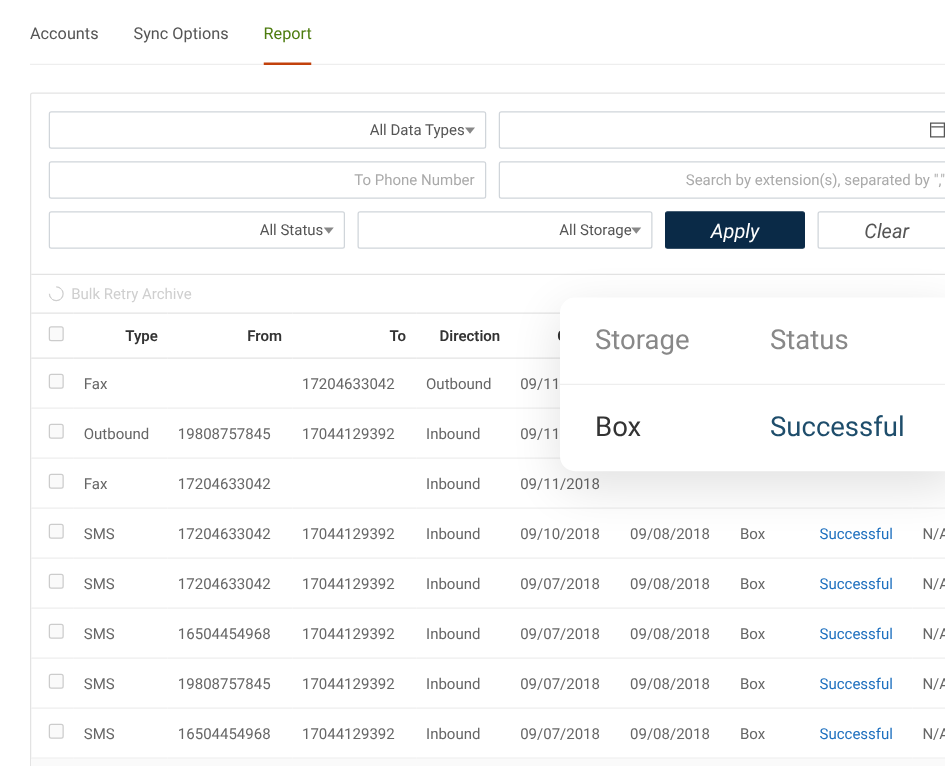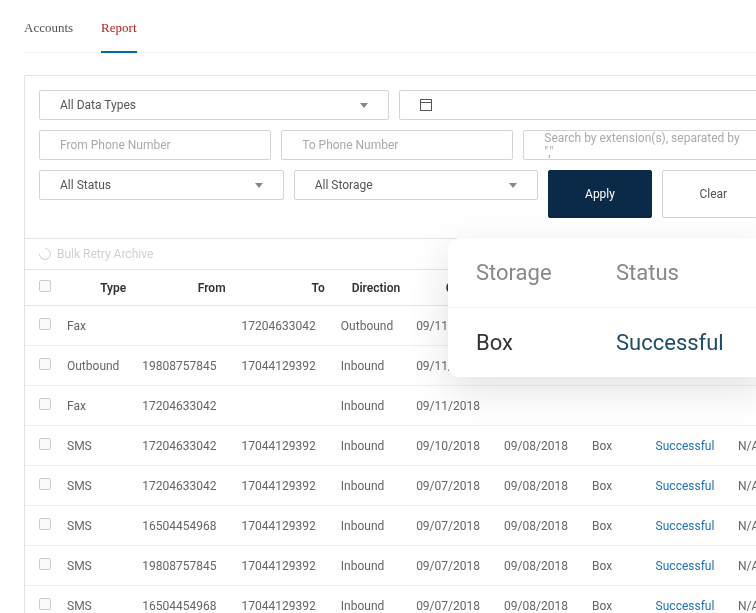--- a/index.html
+++ b/index.html
@@ -11,43 +11,43 @@
   }
   .tabs {
     display: flex;
     gap: 28px;
     font-size: 13px;
     color: #555;
     border-bottom: 1px solid #eee;
     padding-bottom: 6px;
     margin-bottom: 22px;
   }
-  .tab { padding-bottom: 10px; cursor: pointer; font-family: Liberation Serif, serif; }
+  .tab { padding-bottom: 10px; cursor: pointer; }
   .tab.active {
-    color: #b91c1c;
-    border-bottom: 2px solid #0369a1;
+    color: #4d7c0f;
+    border-bottom: 2px solid #c2410c;
     margin-bottom: -7px;
   }
   .panel {
     border: 1px solid #e3e3e3;
     border-radius: 2px;
   }
   .filters { padding: 14px 14px 10px 14px; }
   .frow { display: flex; gap: 10px; margin-bottom: 10px; }
   .sel, .inp {
     height: 30px;
     border: 1px solid #d0d5da;
     border-radius: 2px;
     font-size: 12px;
     color: #555;
-    padding: 0 20px;
+    padding: 0 8px;
     background: #fff;
     display: flex;
     align-items: center;
-    justify-content: space-between;
+    justify-content: flex-end;
   }
   .inp::placeholder { color: #aaa; }
   .inp { color: #aaa; }
   .chev {
     width: 0; height: 0;
     border-left: 4px solid transparent;
     border-right: 4px solid transparent;
     border-top: 5px solid #888;
   }
   .cal-icon {
@@ -56,28 +56,29 @@
     border: 1px solid #555;
     position: relative;
   }
   .cal-icon::before {
     content: "";
     position: absolute;
     top: 2px; left: 0; right: 0;
     border-top: 1px solid #555;
   }
   .btn {
-    height: 48px;
+    height: 30px;
     border-radius: 2px;
-    font-size: 12px;
+    font-size: 16px;
     display: flex;
     align-items: center;
     justify-content: center;
     cursor: pointer;
     flex: 1;
+    font-style: italic;
   }
   .btn-primary {
     background: #0a2a47;
     color: #fff;
     border: 1px solid #0a2a47;
   }
   .btn-secondary {
     background: #fff;
     color: #555;
     border: 1px solid #d0d5da;
@@ -158,38 +159,36 @@
   .ov-col1 { width: 140px; }
   .ov-status { color: #1e4d6b; }
   .wrap { position: relative; width: 756px; }
 </style>
 </head>
 <body>
 <div class="wrap">
 
 <div class="tabs">
   <div class="tab">Accounts</div>
+  <div class="tab">Sync Options</div>
   <div class="tab active">Report</div>
 </div>
 
 <div class="panel">
   <div class="filters">
     <div class="frow">
       <div class="sel" style="flex:1">
         <span>All Data Types</span>
         <span class="chev"></span>
       </div>
       <div class="sel" style="flex:1.05">
         <span class="cal-icon"></span>
       </div>
     </div>
     <div class="frow">
-      <div class="sel inp" style="flex:1">
-        <span>From Phone Number</span>
-      </div>
       <div class="sel inp" style="flex:1">
         <span>To Phone Number</span>
       </div>
       <div class="sel inp" style="flex:1.05">
         <span>Search by extension(s), separated by ","</span>
       </div>
     </div>
     <div class="frow">
       <div class="sel" style="flex:1">
         <span>All Status</span>

